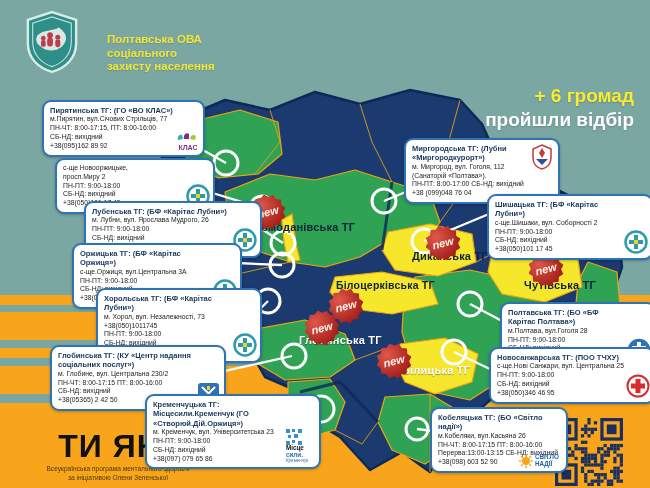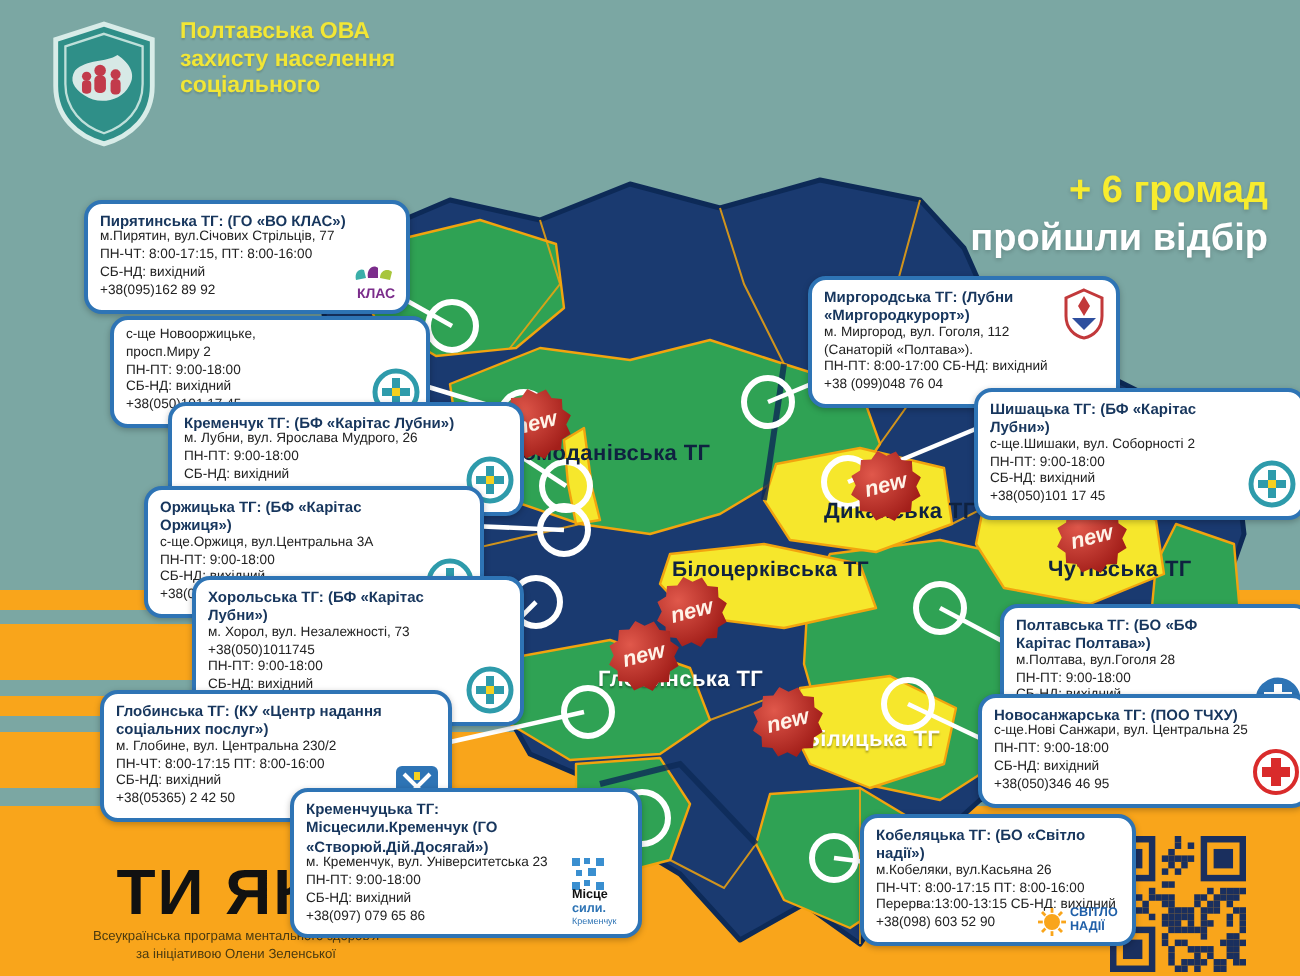--- a/index.html
+++ b/index.html
@@ -13,21 +13,21 @@
       #F9A51B 312px,#F9A51B 340px,
       #7BA7A3 340px,#7BA7A3 348px,
       #F9A51B 348px,#F9A51B 358px,
       #7BA7A3 358px,#7BA7A3 366px,
       #F9A51B 366px,#F9A51B 394px,
       #7BA7A3 394px,#7BA7A3 403px,
       #F9A51B 403px,#F9A51B 488px);
   }
   .abs{position:absolute;}
   
-  .org{left:24px;top:10px;display:flex;gap:10px;align-items:flex-start;}
+  .org{left:24px;top:10px;display:flex;gap:27px;align-items:flex-end;}
   .org-text{color:#F2E635;font-weight:bold;font-size:11.5px;line-height:1.18;text-shadow:0 1px 1px rgba(0,0,0,.15);}
   .title{left:295px;top:10px;width:350px;text-align:center;color:#fff;font-weight:bold;font-size:24px;line-height:1.22;letter-spacing:.3px;text-shadow:0 1px 2px rgba(0,0,0,.18);}
   .subtitle{right:16px;top:84px;text-align:right;font-weight:bold;font-size:19px;line-height:1.25;text-shadow:0 1px 2px rgba(0,0,0,.18);}
   .subtitle .accent{color:#F8EC2E;}
   .subtitle .rest{color:#fff;}
   
   .card{position:absolute;background:#fff;border:2px solid #2E74B5;border-radius:9px;
         padding:4px 28px 4px 6px;box-shadow:0 1px 3px rgba(0,0,0,.25);z-index:40;}
   .card-title{font-size:7.5px;font-weight:bold;color:#17365D;line-height:1.25;}
   .card-line{font-size:6.8px;color:#222;line-height:1.3;}
@@ -168,22 +168,22 @@
         <circle cx="20" cy="29" r="2.4"></circle>
           <rect x="17.6" y="31" width="4.8" height="7" rx="2"></rect>
         <circle cx="27" cy="26" r="3"></circle>
           <rect x="24" y="28.6" width="6" height="9" rx="2.4"></rect>
         <circle cx="35" cy="28" r="2.6"></circle>
           <rect x="32.4" y="30.4" width="5.2" height="8" rx="2.2"></rect>
       </g>
     </svg>
     <div class="org-text">
       <div>Полтавська ОВА</div>
+      <div>соціального</div>
       <div>захисту населення</div>
-      <div>соціального</div>
     </div>
   </div>
 
   <div class="abs subtitle">
     <div class="accent">+ 6 громад</div>
     <div class="rest">пройшли відбір</div>
   </div>
 
   <div class="card" style="left:42px;top:100px;width:125px;">
     <div class="card-title">Пирятинська ТГ: (ГО «ВО КЛАС»)</div>
@@ -211,21 +211,21 @@
       <svg width="24" height="24" viewBox="0 0 24 24">
           <circle cx="12" cy="12" r="10.5" fill="#fff" stroke="#2E9BAB" stroke-width="2.5"></circle>
           <rect x="10" y="5" width="4" height="14" fill="#2E9BAB"></rect>
           <rect x="5" y="10" width="14" height="4" fill="#2E9BAB"></rect>
           <rect x="10" y="10" width="4" height="4" fill="#F5D020"></rect>
         </svg>
     </div>
   </div>
 
   <div class="card" style="left:84px;top:201px;width:140px;">
-    <div class="card-title">Кременчук ТГ: (БФ «Карітас Лубни»)</div>
+    <div class="card-title">Лубенська ТГ: (БФ «Карітас Лубни»)</div>
     <div class="card-line">м. Лубни, вул. Ярослава Мудрого, 26</div>
     <div class="card-line">ПН-ПТ: 9:00-18:00</div>
     <div class="card-line">СБ-НД: вихідний</div>
     <div class="card-line">+38(050)101 17 45</div>
     <div class="card-icon">
       <svg width="24" height="24" viewBox="0 0 24 24">
           <circle cx="12" cy="12" r="10.5" fill="#fff" stroke="#2E9BAB" stroke-width="2.5"></circle>
           <rect x="10" y="5" width="4" height="14" fill="#2E9BAB"></rect>
           <rect x="5" y="10" width="14" height="4" fill="#2E9BAB"></rect>
           <rect x="10" y="10" width="4" height="4" fill="#F5D020"></rect>
@@ -275,21 +275,21 @@
     <div class="card-icon">
       <svg width="23" height="23" viewBox="0 0 23 23">
           <rect x="1" y="1" width="21" height="21" rx="3" fill="#2E74B5"></rect>
           <path d="M5,18 L18,5 M5,5 L18,18" stroke="#fff" stroke-width="2"></path>
           <rect x="10" y="4" width="3" height="4" fill="#F5D020"></rect>
         </svg>
     </div>
   </div>
 
   <div class="card" style="left:145px;top:394px;width:138px;">
-    <div class="card-title">Кременчуцька ТГ: Місцесили.Кременчук (ГО «Створюй.Дій.Досягай»)</div>
+    <div class="card-title">Кременчуцька ТГ: Місцесили.Кременчук (ГО «Створюй.Дій.Оржиця»)</div>
     <div class="card-line">м. Кременчук, вул. Університетська 23</div>
     <div class="card-line">ПН-ПТ: 9:00-18:00</div>
     <div class="card-line">СБ-НД: вихідний</div>
     <div class="card-line">+38(097) 079 65 86</div>
     <div class="card-icon" style="width:30px;">
       <svg width="16" height="16" viewBox="0 0 16 16">
           <rect width="16" height="16" fill="#fff"></rect>
           <g fill="#3A8FD0">
             <rect x="0" y="0" width="4" height="4"></rect>
             <rect x="6" y="0" width="3" height="3"></rect>

